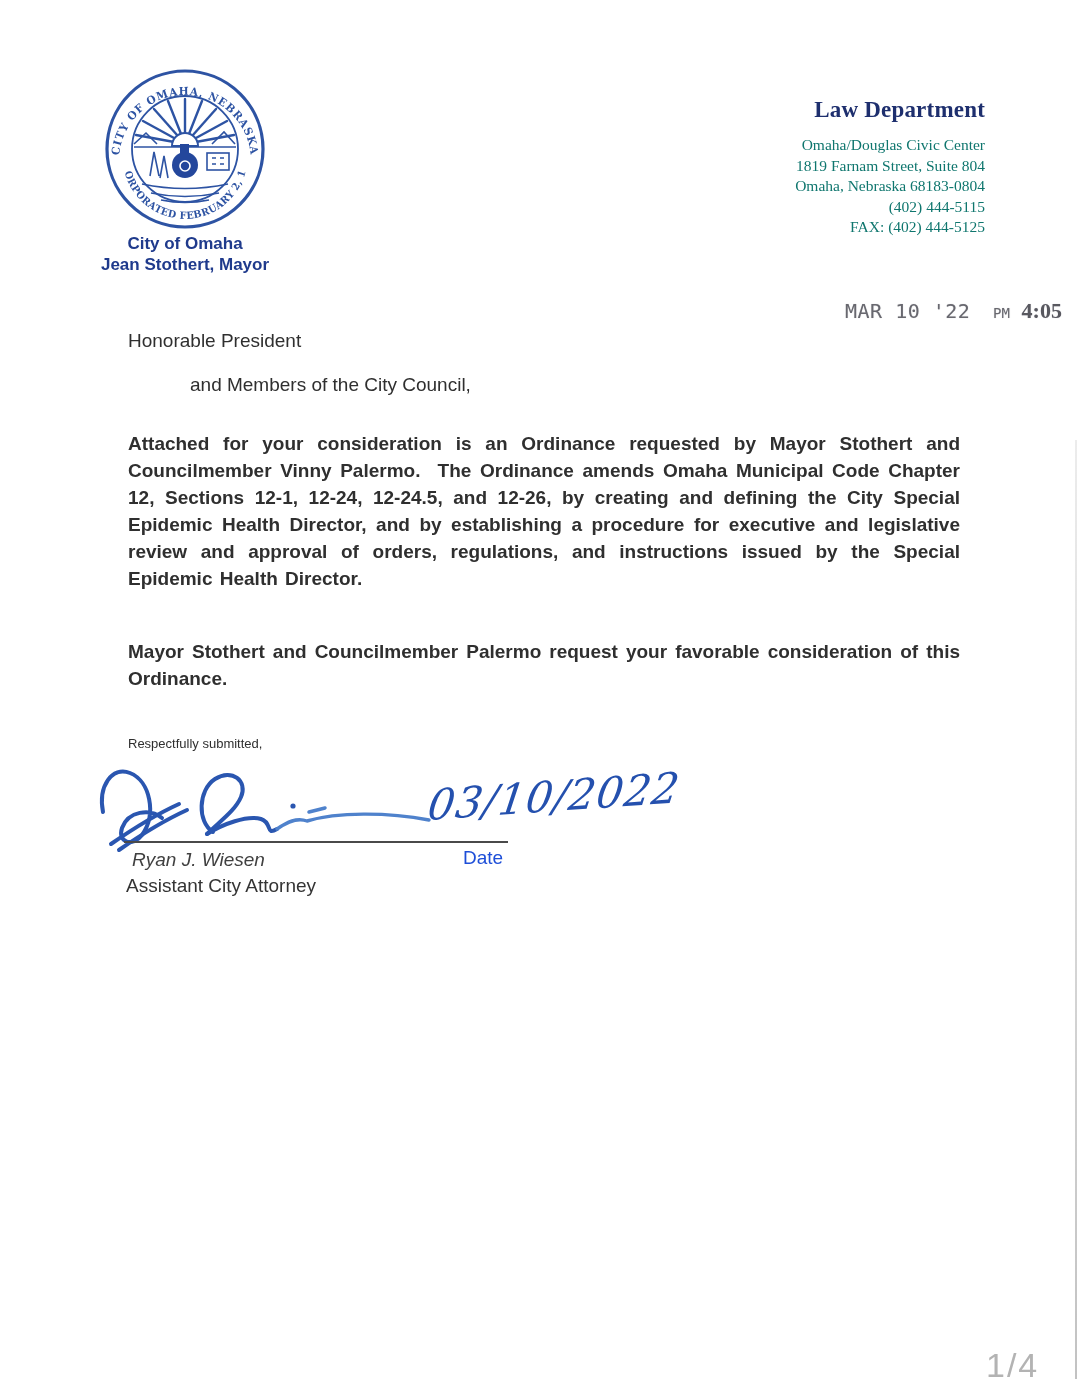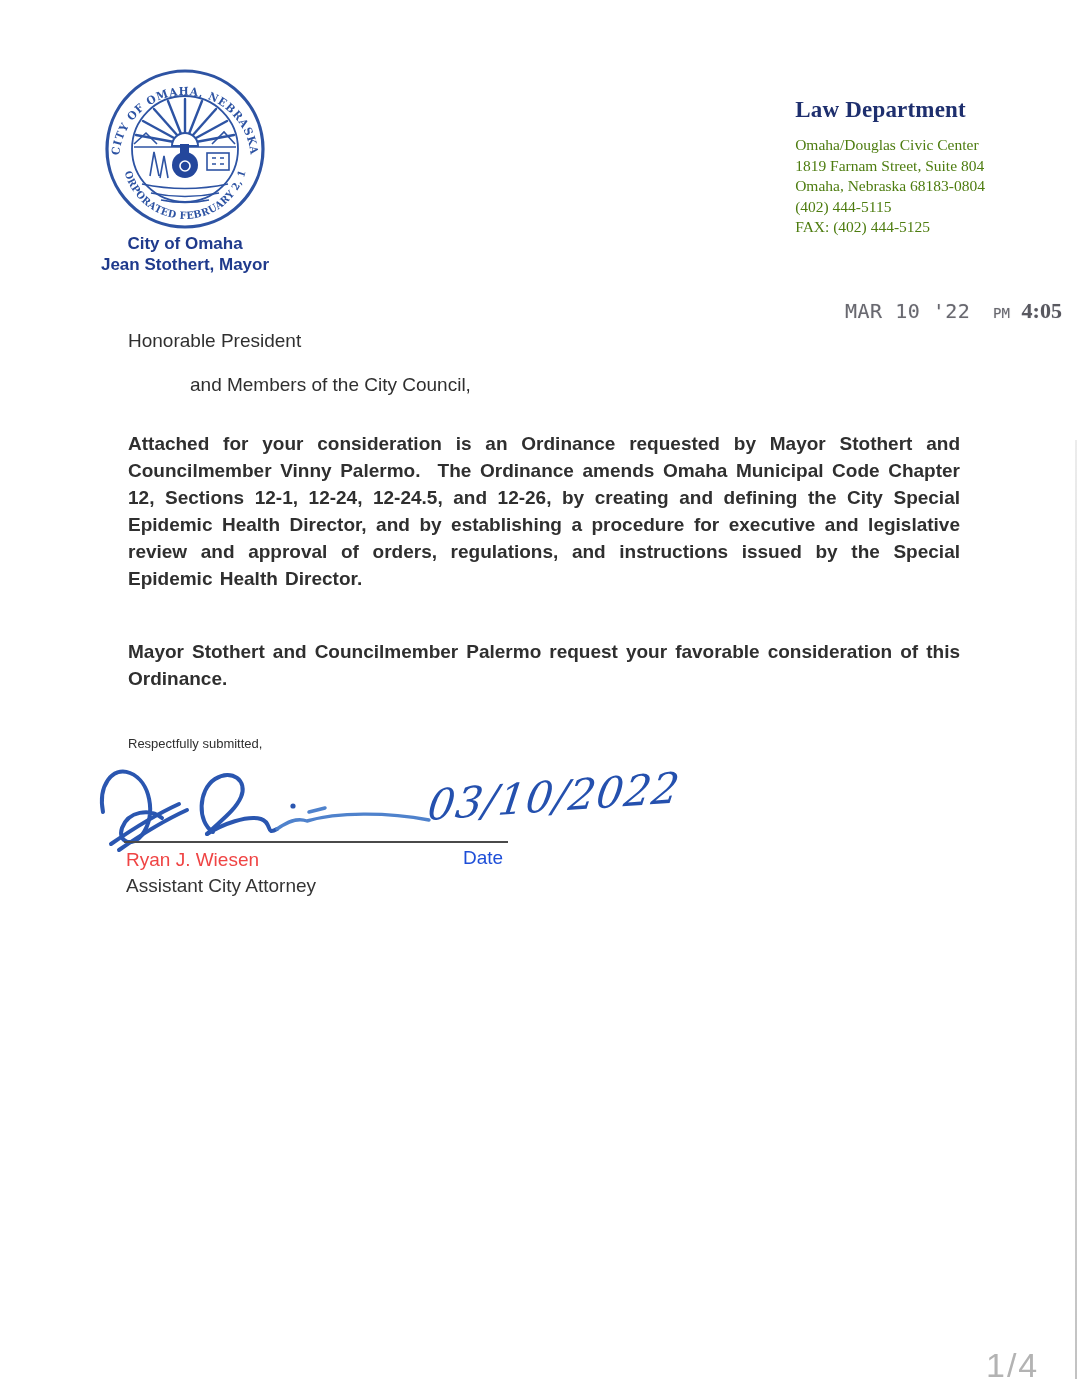--- a/index.html
+++ b/index.html
@@ -13,23 +13,23 @@
     color: #2f2f2f;
     overflow: hidden;
   }
 
   
   .seal-wrap { position: absolute; left: 100px; top: 68px; width: 170px; text-align: center; }
   .seal-svg { display: block; margin: 0 auto; }
   .seal-caption { margin-top: 3px; font-family: Liberation Sans, sans-serif; font-weight: bold; color: #1f3a8c; font-size: 17px; line-height: 21px; }
 
   
-  .law-header { position: absolute; right: 95px; top: 97px; text-align: left; font-family: "Liberation Serif", serif; }
+  .law-header { position: absolute; right: 95px; top: 97px; text-align: right; font-family: "Liberation Serif", serif; }
   .law-title { font-size: 23px; font-weight: bold; color: #1e2f6e; letter-spacing: 0.2px; margin-bottom: 12px; }
-  .law-address { font-size: 15.5px; color: #4d7c0f; line-height: 20.5px; }
+  .law-address { font-size: 15.5px; color: #0f766e; line-height: 20.5px; }
 
   
   .stamp {
     position: absolute; left: 845px; top: 298px;
     font-family: "DejaVu Sans Mono", monospace;
     color: #54545c; opacity: 0.88; white-space: nowrap;
     text-shadow: 0 0 1px rgba(90,90,100,0.35);
   }
   .stamp-date { font-size: 20px; letter-spacing: 0.5px; }
   .stamp-meridiem { font-size: 14px; margin: 0 2px 0 13px; }
@@ -51,21 +51,21 @@
   
   .sig-svg { position: absolute; left: 95px; top: 752px; }
   .hand-date {
     position: absolute; left: 428px; top: 772px;
     font-family: "DejaVu Serif", serif; font-style: italic;
     font-size: 42px; color: #2450ae; letter-spacing: 1px;
     transform: rotate(-4deg) skewX(-12deg);
     white-space: nowrap;
   }
   .sig-line { position: absolute; left: 124px; top: 841px; width: 384px; border-top: 2px solid #4a4a4a; }
-  .sig-name  { position: absolute; left: 126px; top: 847px; font-size: 19px; line-height: 26px; color: #ef4444; }
+  .sig-name  { position: absolute; left: 132px; top: 847px; font-size: 19px; line-height: 26px; color: #404040; font-style: italic; }
   .sig-title { position: absolute; left: 126px; top: 873px; font-size: 19px; line-height: 26px; color: #343434; }
   .date-label { position: absolute; left: 463px; top: 847px; font-size: 19px; color: #1d4ed8; }
 
   
   .page-indicator {
     position: absolute; left: 986px; top: 1346px;
     font-size: 34px; color: #b3b3b3; letter-spacing: 2px;
   }
   .edge-line {
     position: absolute; left: 1075px; top: 440px; width: 2px; height: 939px;

